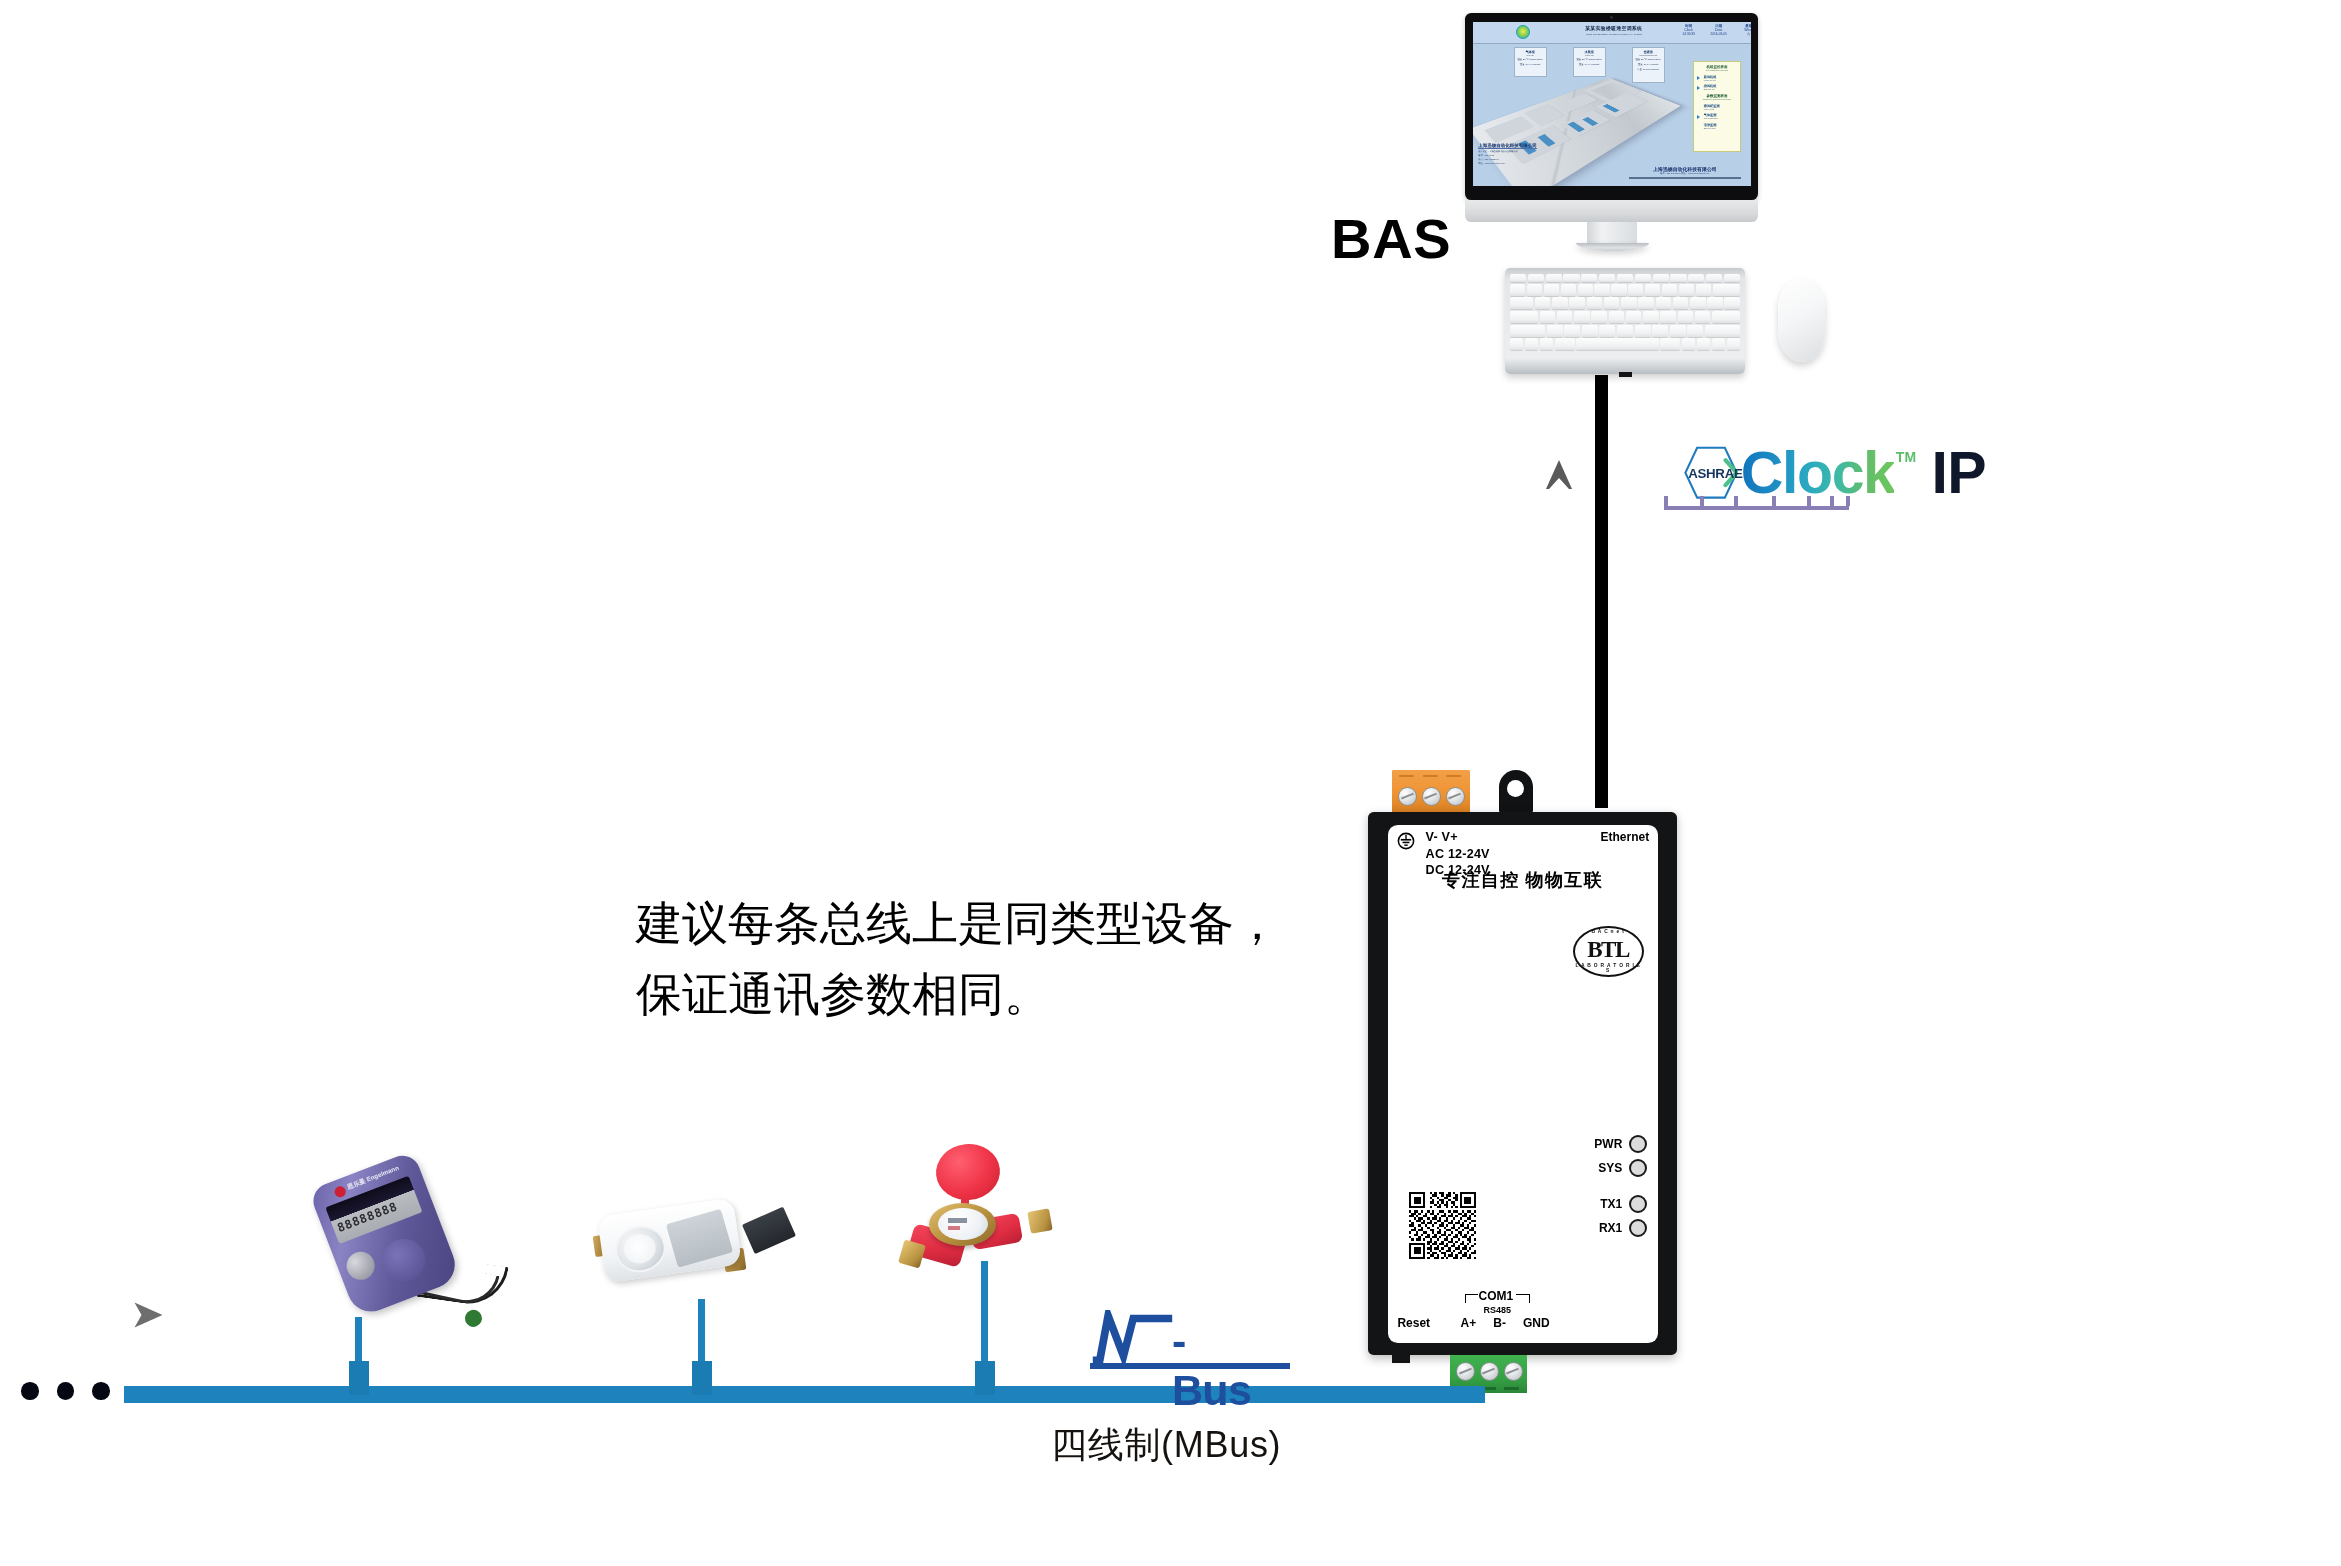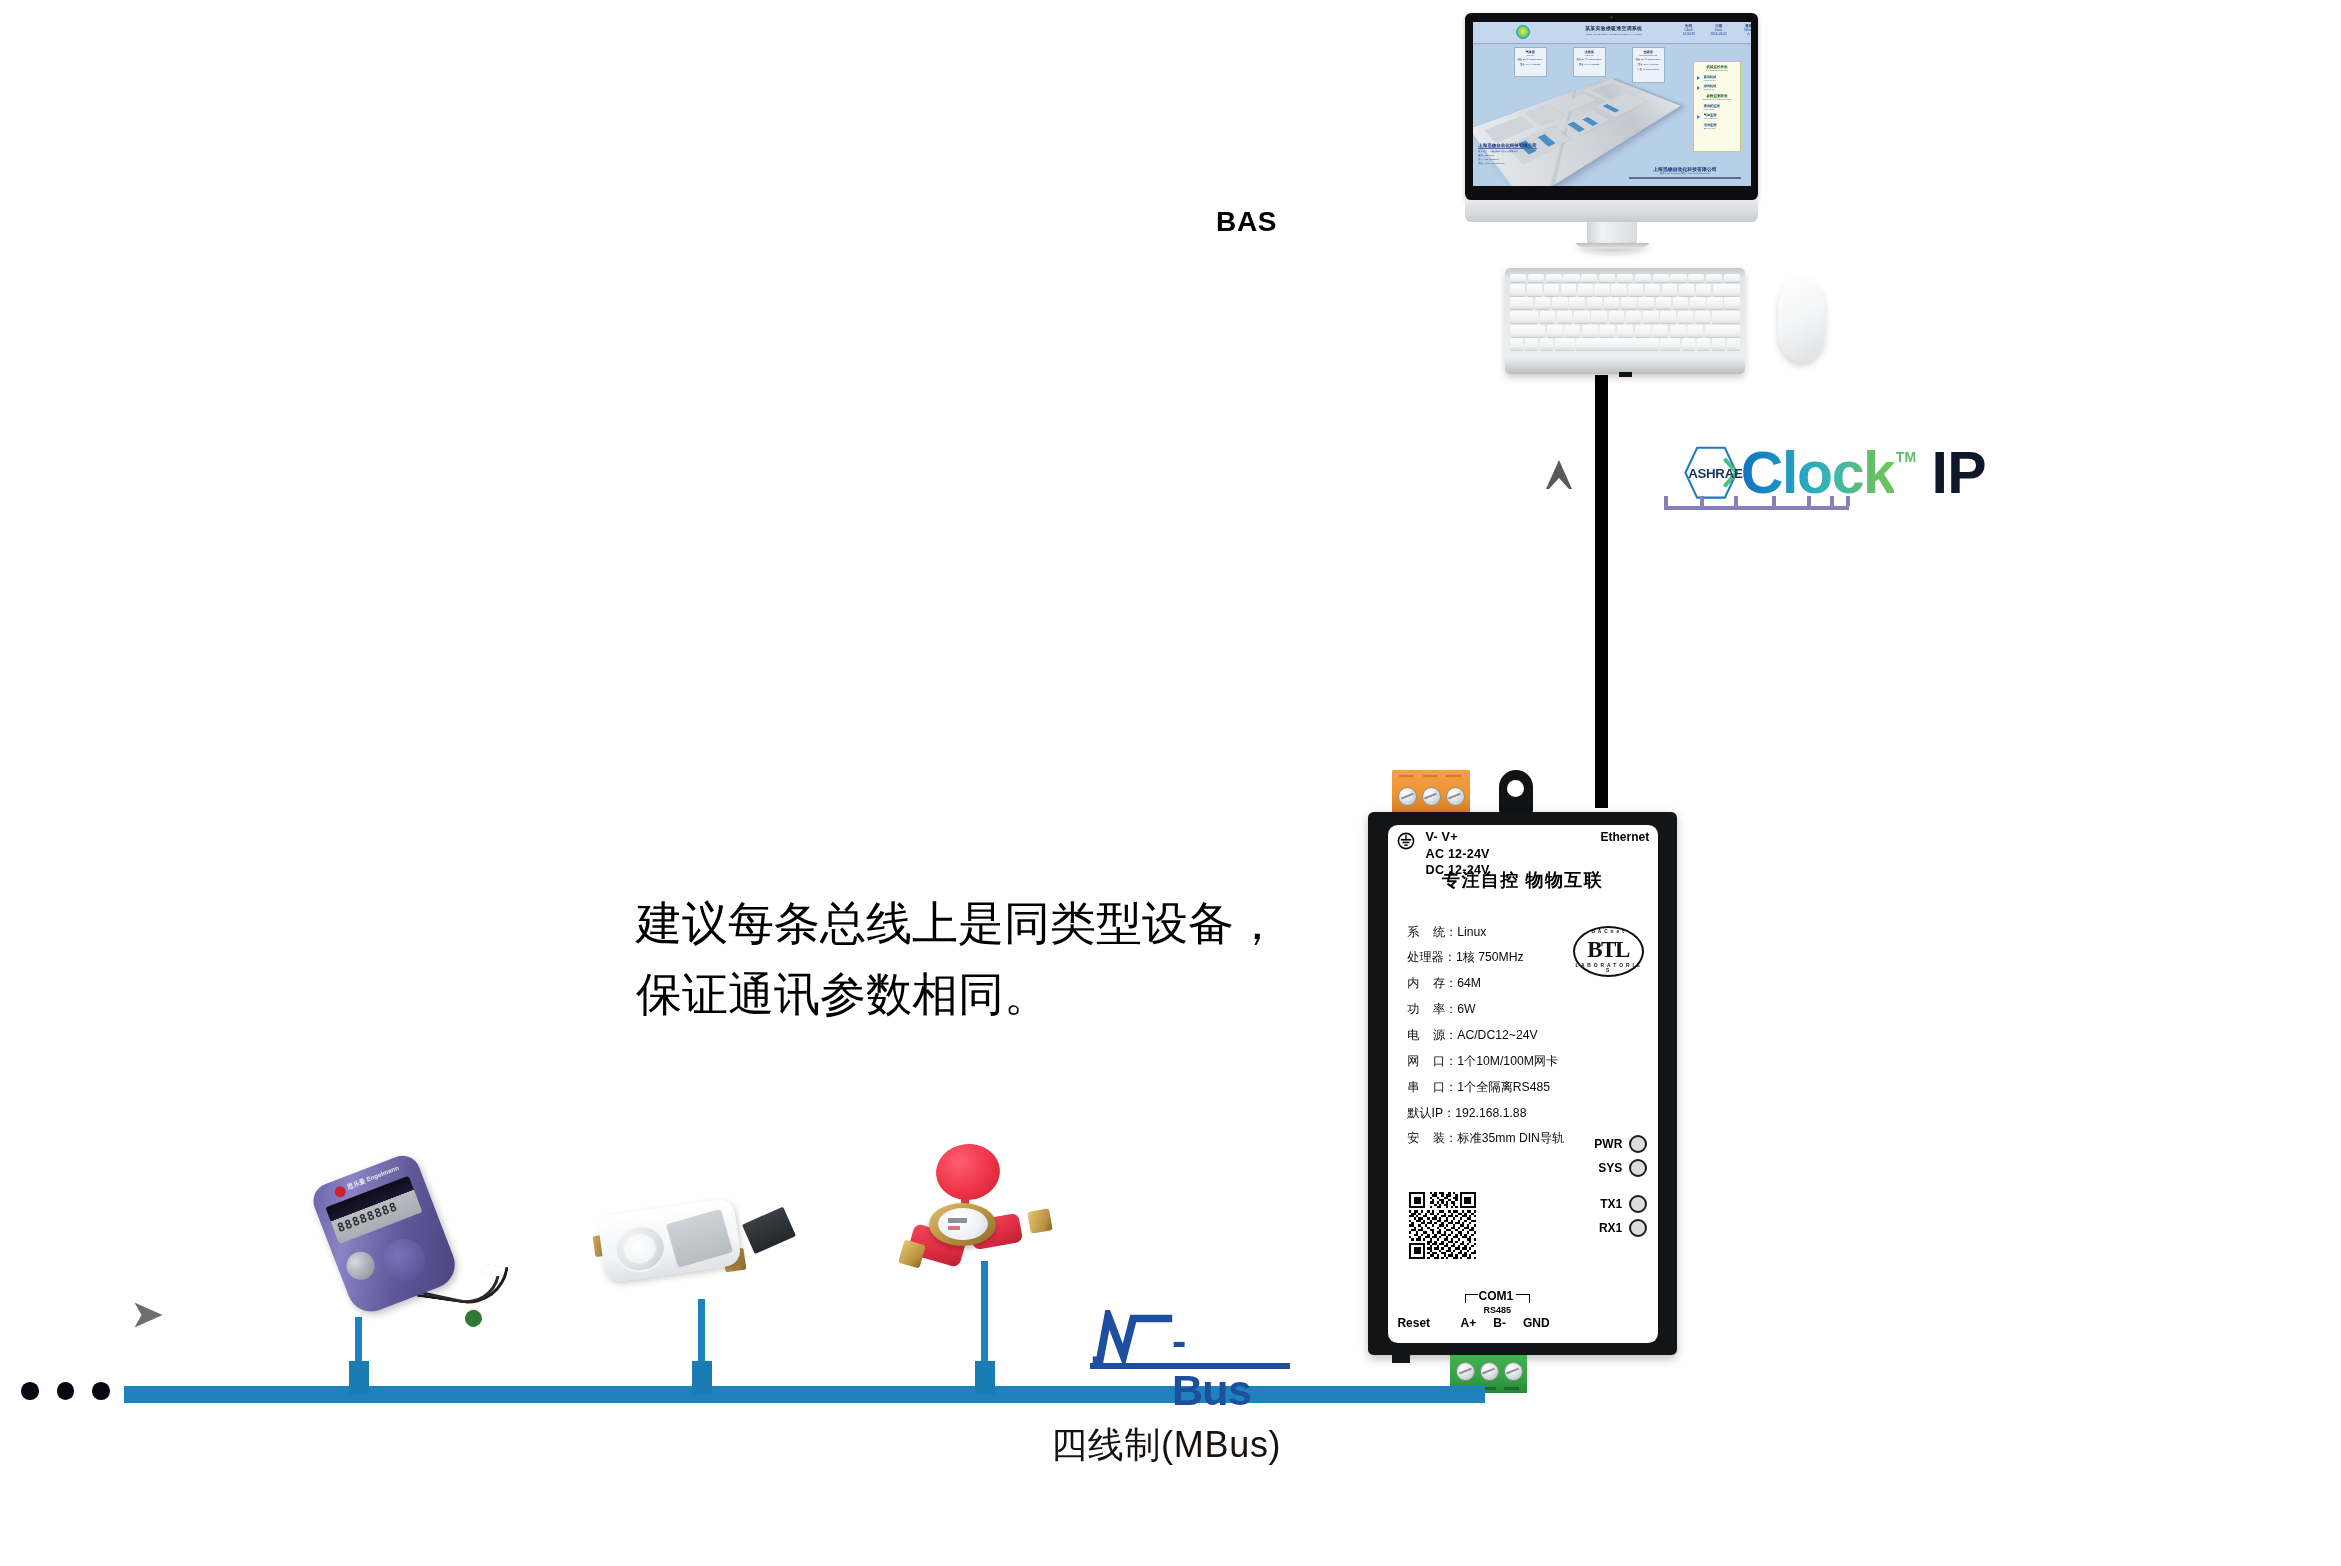--- a/index.html
+++ b/index.html
@@ -12,22 +12,22 @@
     height: 1567px;
     position: relative;
     overflow: hidden;
     font-family: "Liberation Sans", "DejaVu Sans", sans-serif;
     -webkit-font-smoothing: antialiased;
   }
   .abs { position: absolute; }
 
   
   #bas-label {
-    left: 1216px; top: 206px;
-    font-size: 28px;
+    left: 1331px; top: 206px;
+    font-size: 56px;
     font-weight: bold;
     color: #000;
     letter-spacing: 0.7px;
     font-family: "Liberation Sans", sans-serif;
   }
 
   
   #monitor-wrap { left: 1465px; top: 12.6px; width: 293px; height: 244px; }
   .mon-bezel {
     position: absolute; left: 0; top: 0;
@@ -870,29 +870,20 @@
           <rect x="10.5" y="18" width="5" height="2" fill="#000"></rect>
           <rect x="12" y="4" width="2" height="6" fill="#000"></rect>
         </svg>
       </div>
 
       <div class="gw-vlabel">V-    V+
 AC 12-24V
 DC 12-24V</div>
       <div class="gw-eth">Ethernet</div>
       <div class="gw-slogan">专注自控  物物互联</div>
-      <div class="gw-specs">系    统：Linux
-处理器：1核 750MHz
-内    存：64M
-功    率：6W
-电    源：AC/DC12~24V
-网    口：1个10M/100M网卡
-串    口：1个全隔离RS485
-默认IP：192.168.1.88
-安    装：标准35mm DIN导轨</div>
 
       <div class="btl">
         <div class="btl-ring-top">· B A C n e t ·</div>
         <div class="btl-text">BTL</div>
         <div class="btl-ring-bot">L A B O R A T O R I E S</div>
       </div>
 
       <div class="led-group" style="top:310px;">
         <div class="led-row">
           <span class="led-label">PWR</span>

